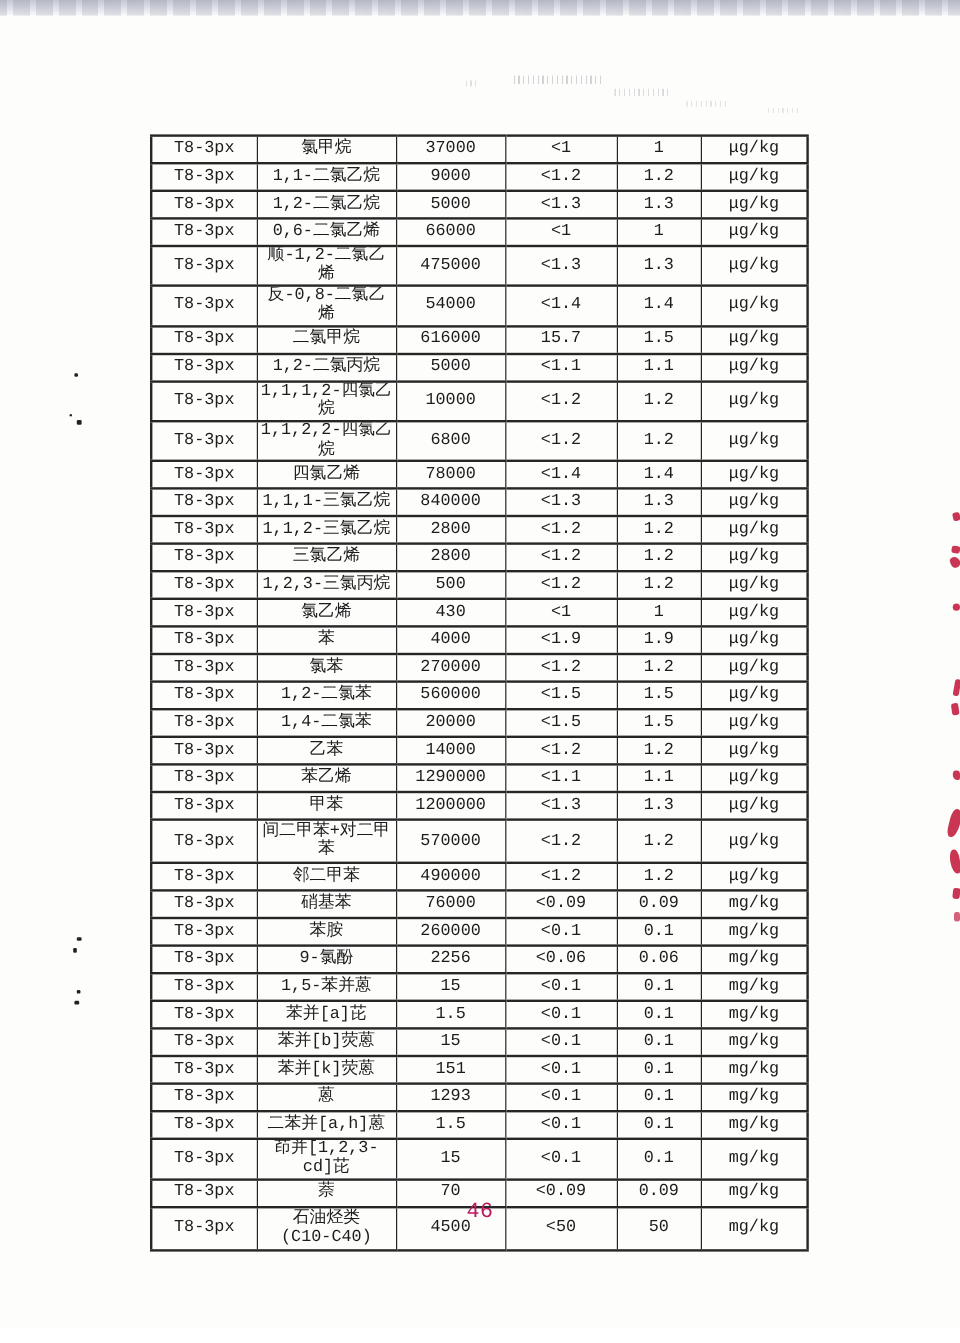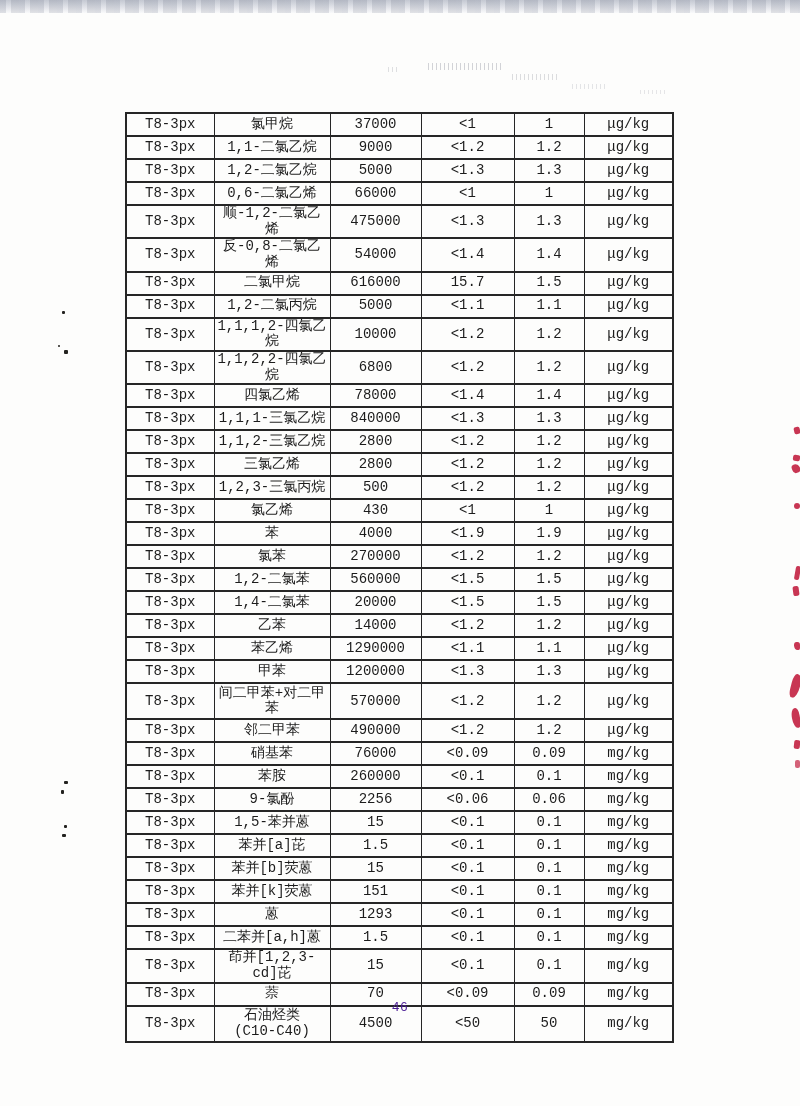--- a/index.html
+++ b/index.html
@@ -31,21 +31,21 @@
   }
   .results td {
     border:solid #262626; border-width:2px 1px;
     text-align:center; vertical-align:middle;
     height:21px; padding:0 2px; line-height:1.12; overflow:hidden;
   }
   .results td:nth-child(2) { white-space:pre-line; }
   .results tr.tall td { height:34px; }
   .page-number {
     position:absolute; left:380px; top:1000px; width:40px;
-    font-size:13px; text-align:center; color:#4c1d95; letter-spacing:.5px;
+    font-size:18px; text-align:center; color:#be185d; letter-spacing:.5px;
   }
 </style>
 </head>
 <body>
 
 <div class="page">
 
   <div class="scan-band"></div>
 
   <div class="smudge" style="left:388px;top:67px;width:10px;height:5px;opacity:.35"></div>

